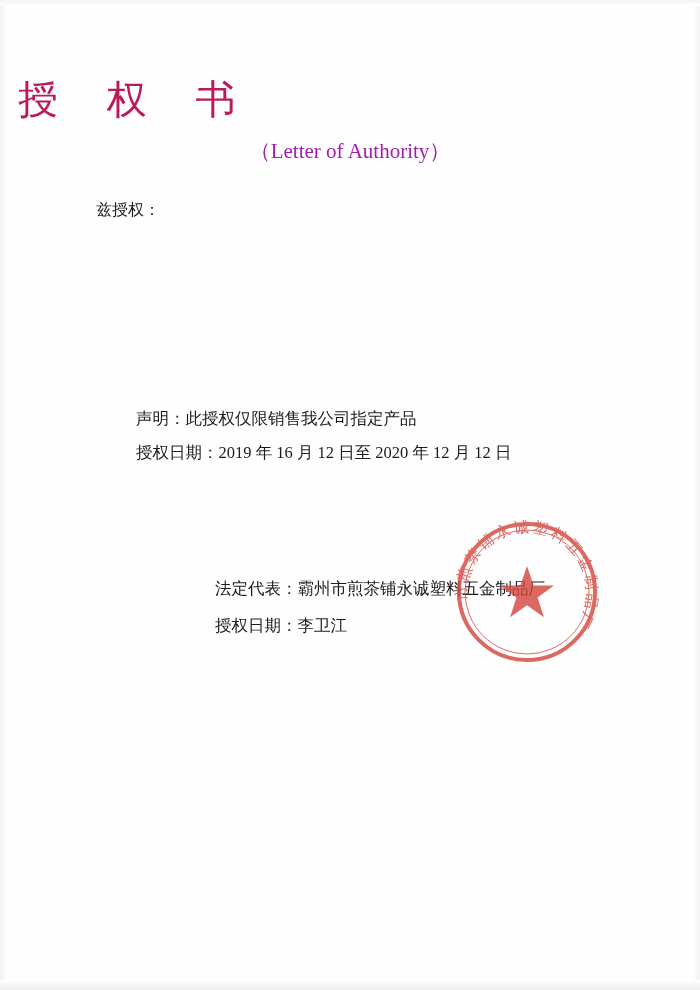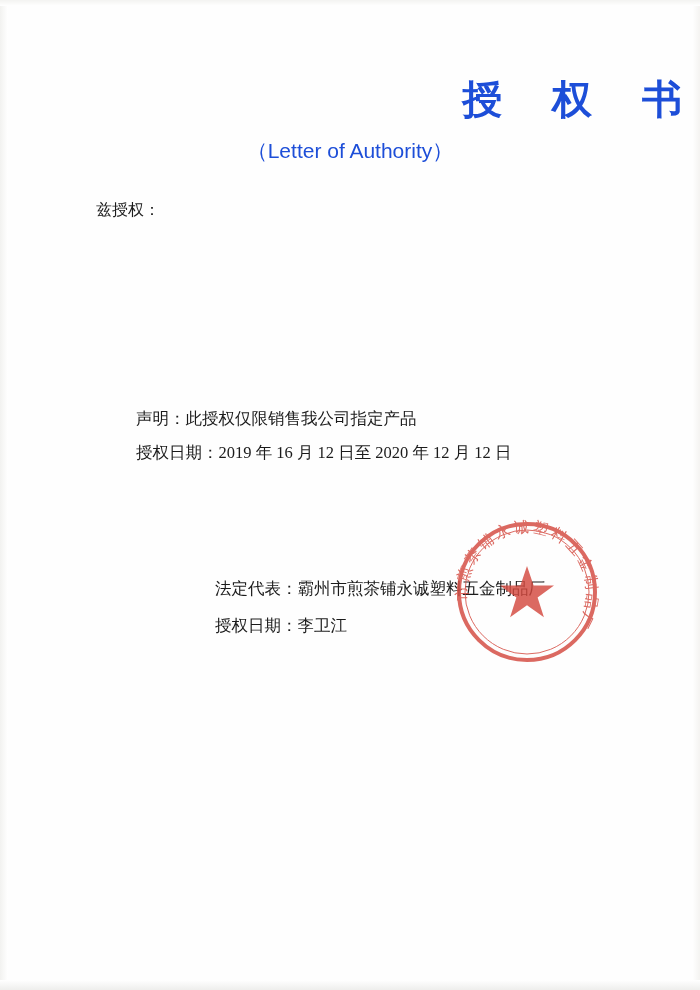--- a/index.html
+++ b/index.html
@@ -44,37 +44,37 @@
     left: 0; right: 0; bottom: 0;
     height: 10px;
     background: linear-gradient(to top, #eeeeec, #ffffff);
   }
 
   .title {
     position: absolute;
     top: 72px;
     left: 0;
     width: 100%;
-    text-align: right;
+    text-align: left;
     font-size: 40px;
     letter-spacing: 18px;
     text-indent: 18px;
-    font-weight: 700;
+    font-weight: 400;
     font-family: "DejaVu Serif", serif;
-    color: #1d4ed8;
+    color: #be185d;
   }
   .subtitle {
     position: absolute;
     top: 137px;
     left: 0;
     width: 100%;
     text-align: center;
     font-size: 21px;
-    font-family: Liberation Sans, sans-serif;
-    color: #1d4ed8;
+    font-family: Liberation Serif, serif;
+    color: #a21caf;
   }
 
   .body-block {
     position: absolute;
     left: 96px;
     top: 192px;
     width: 508px;
     font-size: 16px;
     line-height: 35px;
   }

